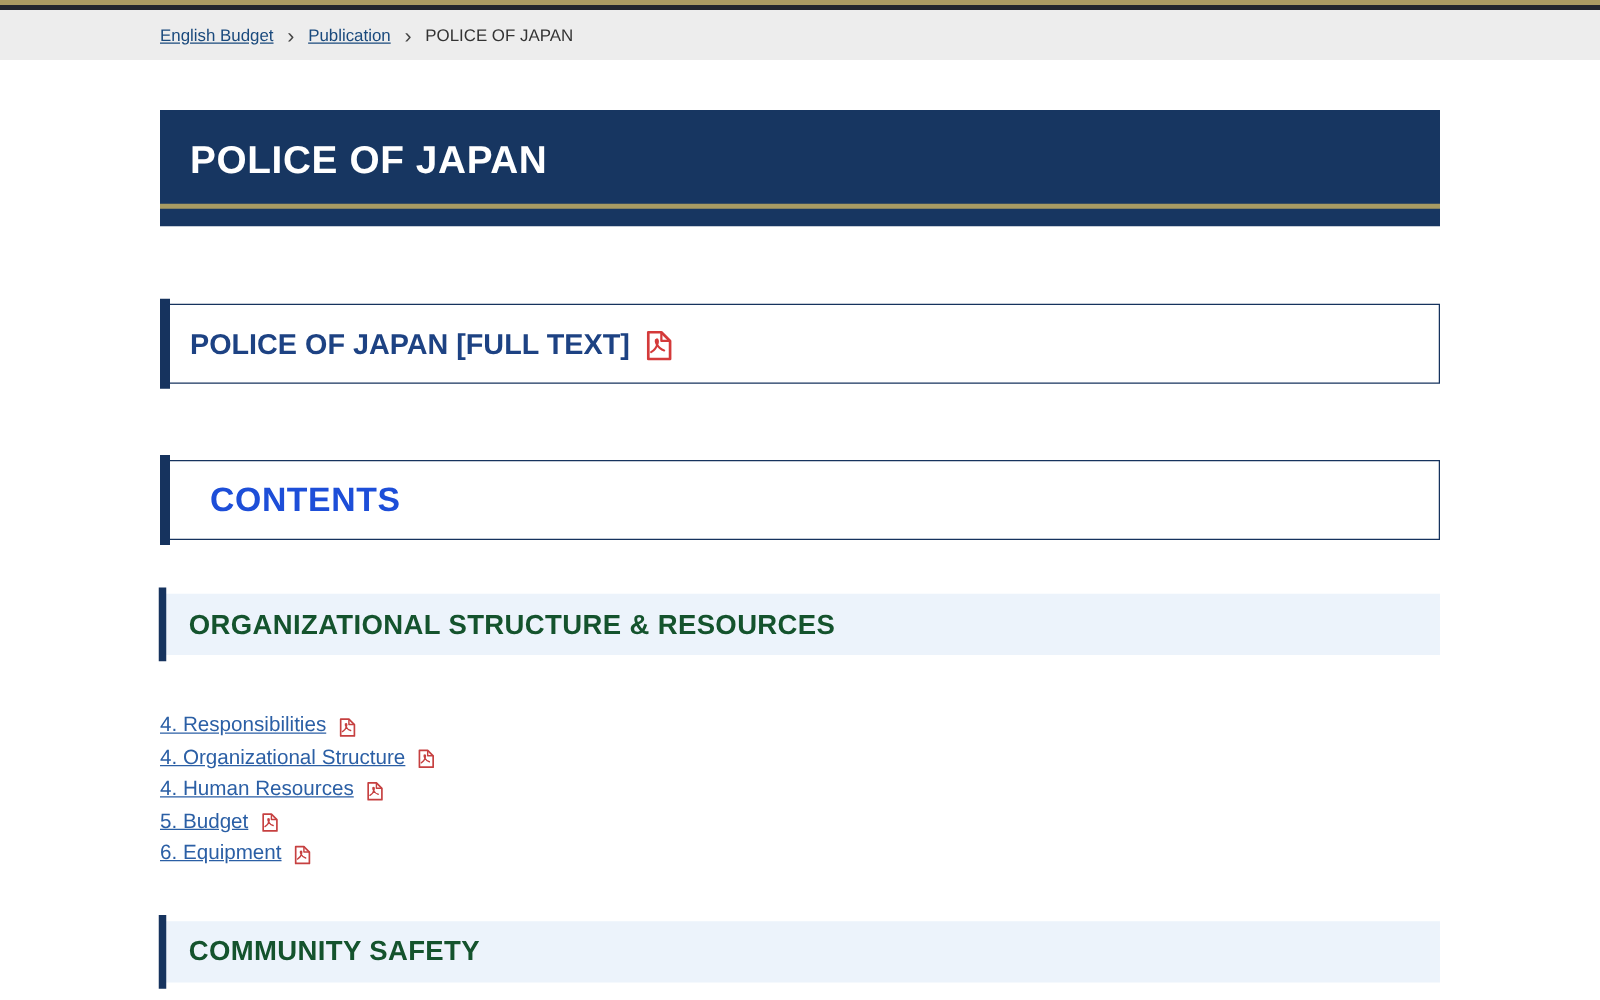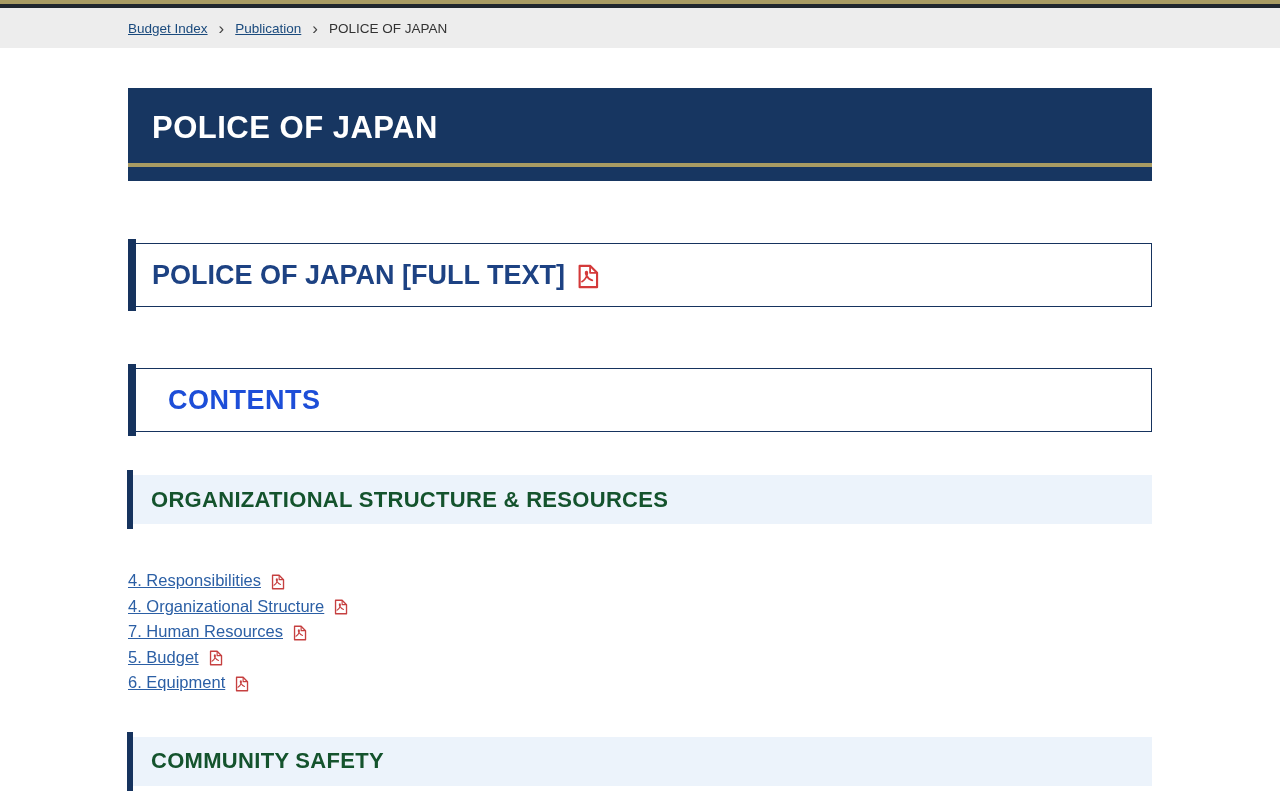--- a/index.html
+++ b/index.html
@@ -27,21 +27,21 @@
   .banner { margin-top: 40px; height: 93px; background: #173661; position: relative; }
   .banner h1 { margin: 0; padding: 22px 0 0 24px; color: #ffffff; font-size: 31px; font-weight: bold; letter-spacing: 0.5px; }
   .banner-gold-line { position: absolute; left: 0; right: 0; bottom: 14px; height: 4px; background: #a89b63; }
 
   
   .box { position: relative; border: 1px solid #16335e; height: 64px; display: flex; align-items: center; padding-left: 23px; background: #fff; }
   .box-fulltext { margin-top: 62px; }
   .box-contents { margin-top: 61px; }
   .accent-bar { position: absolute; left: -1px; top: -5px; bottom: -5px; width: 8px; background: #16335e; }
 
-  .fulltext-link { display: flex; align-items: center; gap: 9px; color: #1d4283; font-size: 27px; font-weight: bold; text-decoration: none; cursor: pointer; }
+  .fulltext-link { display: flex; align-items: center; gap: 9px; color: #1d4283; font-size: 23px; font-weight: bold; text-decoration: none; cursor: pointer; }
   .pdf-lg { color: #d43a3a; flex: 0 0 auto; margin-top: 2px; }
 
   .contents-heading { margin: 16px; color: #1d4ed8; font-size: 27px; font-weight: bold; letter-spacing: 0.5px; }
 
   
   .section-header { position: relative; background: #ecf3fb; height: 49px; display: flex; align-items: center; padding-left: 23px; }
   .section-header .accent-bar { width: 6px; }
   .section-header h3 { margin: 0; color: #14532d; font-size: 22px; font-weight: bold; letter-spacing: 0.3px; }
   .sh-1 { margin-top: 43px; }
   .sh-2 { margin-top: 41px; }
@@ -61,21 +61,21 @@
     <path d="M14.3 2.5 v6.2 h6.2" fill="none" stroke="currentColor" stroke-width="1.6" stroke-linejoin="round"></path>
     <path d="M7 16.6 c2.3-1.2 4.1-3.9 4.7-6.5 c.3-1.3 .1-2.7-.8-2.5 c-1.1 .2-.5 2.3 .2 3.5 c1 1.9 2.7 3.7 5.2 4.3" fill="none" stroke="currentColor" stroke-width="1.5" stroke-linecap="round"></path>
   </symbol>
 </svg>
 
 <div class="top-gold"></div>
 <div class="top-dark"></div>
 
 <nav class="breadcrumb-bar">
   <div class="breadcrumb-inner">
-    <a>Budget Index</a>
+    <a>English Budget</a>
     <span class="crumb-sep">›</span>
     <a>Publication</a>
     <span class="crumb-sep">›</span>
     <span class="crumb-current">POLICE OF JAPAN</span>
   </div>
 </nav>
 
 <main class="content">
 
   <header class="banner">
@@ -110,21 +110,21 @@
           <use href="#pdf-glyph"></use>
         </svg>
     </li>
     <li>
       <a>4. Organizational Structure</a>
       <svg class="pdf-sm" width="17" height="18">
           <use href="#pdf-glyph"></use>
         </svg>
     </li>
     <li>
-      <a>7. Human Resources</a>
+      <a>4. Human Resources</a>
       <svg class="pdf-sm" width="17" height="18">
           <use href="#pdf-glyph"></use>
         </svg>
     </li>
     <li>
       <a>5. Budget</a>
       <svg class="pdf-sm" width="17" height="18">
           <use href="#pdf-glyph"></use>
         </svg>
     </li>

